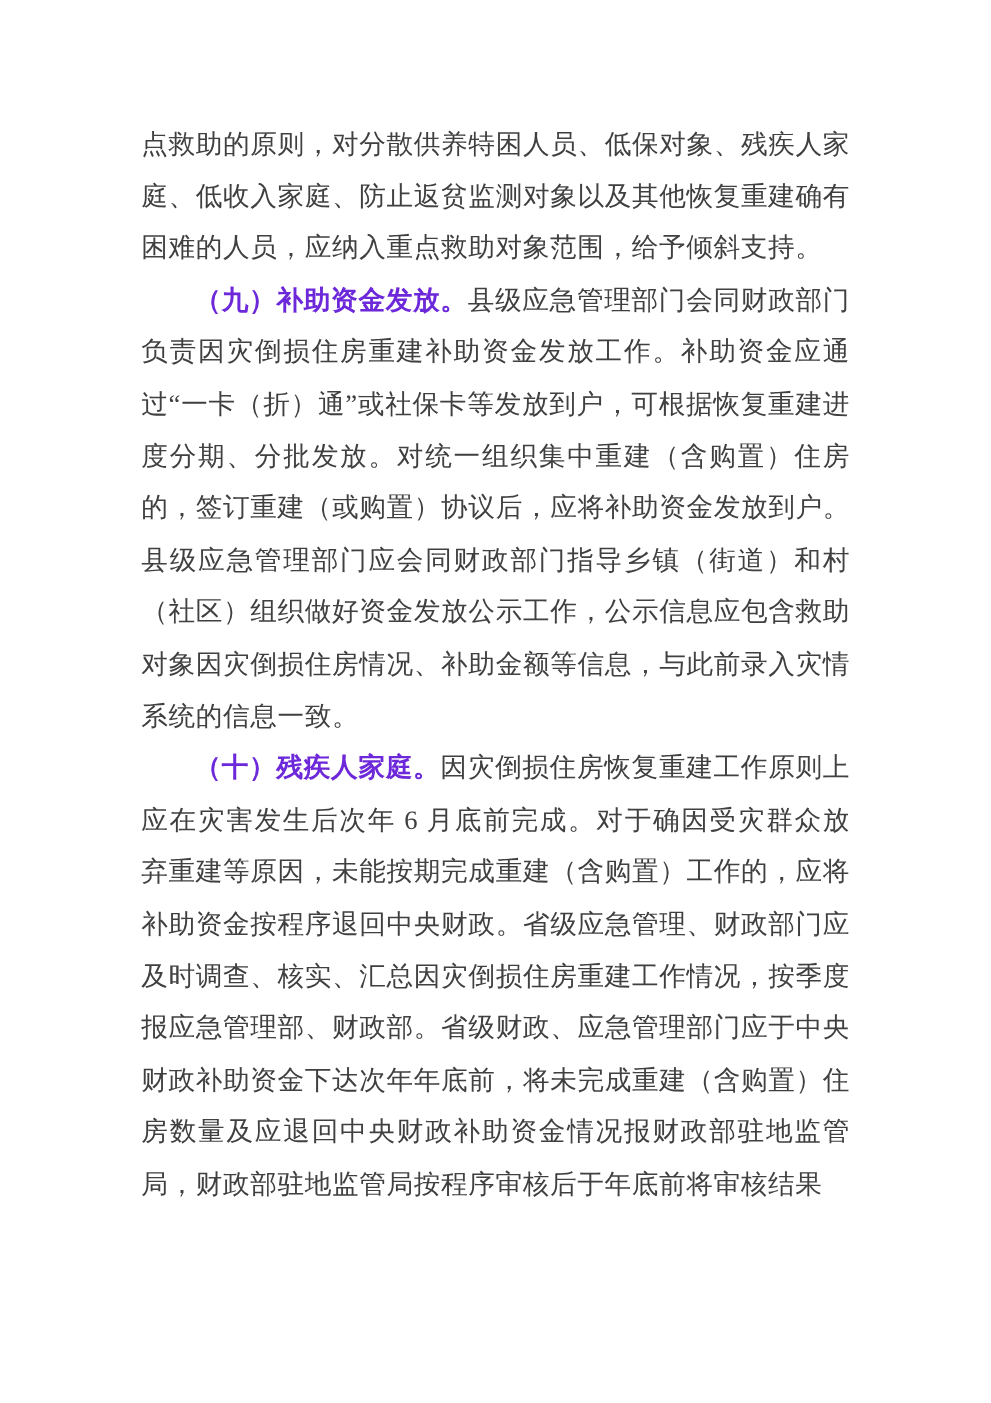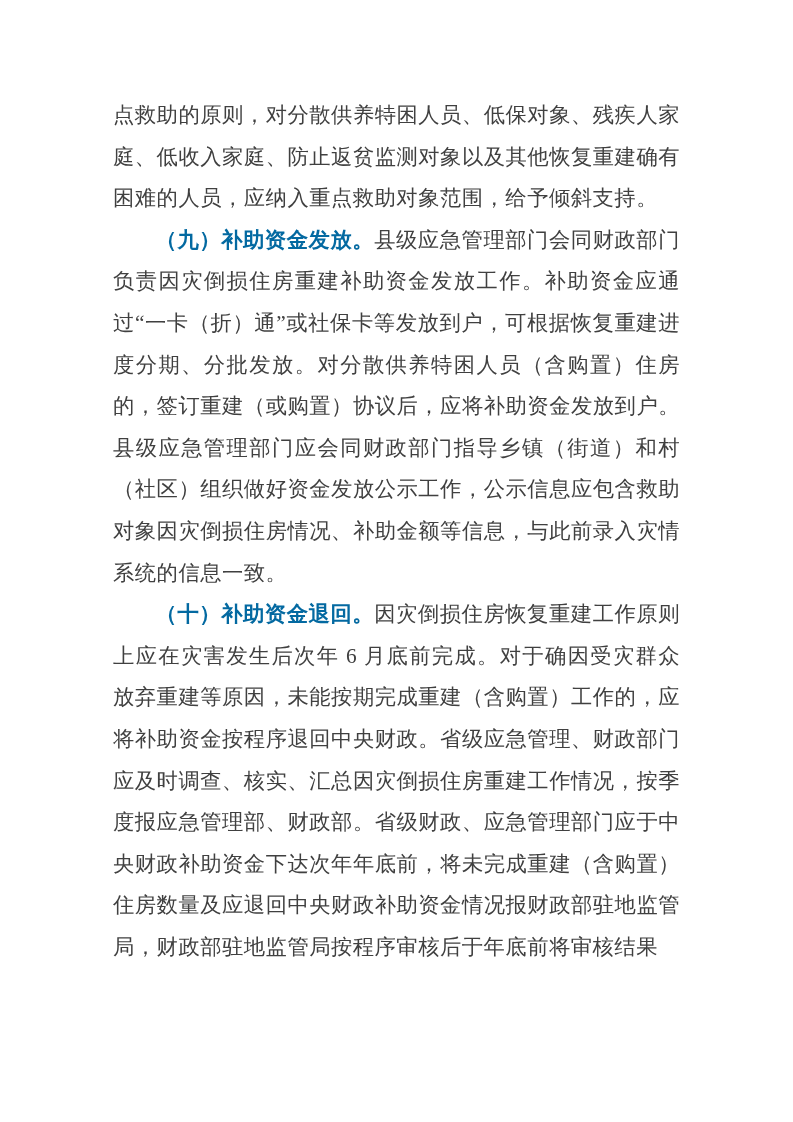--- a/index.html
+++ b/index.html
@@ -32,25 +32,25 @@
     padding: 0;
   }
   .para.indent {
     text-indent: 2em;
   }
   .run {
     font-weight: 400;
   }
   .run-bold {
     font-weight: 700;
-    color: #0369a1;
+    color: #6d28d9;
   }
 </style>
 </head>
 <body>
 
 <div class="page">
   <div class="content" id="paragraphs-container">
       <p class="para"><span class="run">点救助的原则，对分散供养特困人员、低保对象、残疾人家庭、低收入家庭、防止返贫监测对象以及其他恢复重建确有困难的人员，应纳入重点救助对象范围，给予倾斜支持。</span></p>
-      <p class="para indent"><span class="run run-bold">（九）补助资金发放。</span><span class="run">县级应急管理部门会同财政部门负责因灾倒损住房重建补助资金发放工作。补助资金应通过“一卡（折）通”或社保卡等发放到户，可根据恢复重建进度分期、分批发放。对分散供养特困人员（含购置）住房的，签订重建（或购置）协议后，应将补助资金发放到户。县级应急管理部门应会同财政部门指导乡镇（街道）和村（社区）组织做好资金发放公示工作，公示信息应包含救助对象因灾倒损住房情况、补助金额等信息，与此前录入灾情系统的信息一致。</span></p>
-      <p class="para indent"><span class="run run-bold">（十）补助资金退回。</span><span class="run">因灾倒损住房恢复重建工作原则上应在灾害发生后次年 6 月底前完成。对于确因受灾群众放弃重建等原因，未能按期完成重建（含购置）工作的，应将补助资金按程序退回中央财政。省级应急管理、财政部门应及时调查、核实、汇总因灾倒损住房重建工作情况，按季度报应急管理部、财政部。省级财政、应急管理部门应于中央财政补助资金下达次年年底前，将未完成重建（含购置）住房数量及应退回中央财政补助资金情况报财政部驻地监管局，财政部驻地监管局按程序审核后于年底前将审核结果</span></p>
+      <p class="para indent"><span class="run run-bold">（九）补助资金发放。</span><span class="run">县级应急管理部门会同财政部门负责因灾倒损住房重建补助资金发放工作。补助资金应通过“一卡（折）通”或社保卡等发放到户，可根据恢复重建进度分期、分批发放。对统一组织集中重建（含购置）住房的，签订重建（或购置）协议后，应将补助资金发放到户。县级应急管理部门应会同财政部门指导乡镇（街道）和村（社区）组织做好资金发放公示工作，公示信息应包含救助对象因灾倒损住房情况、补助金额等信息，与此前录入灾情系统的信息一致。</span></p>
+      <p class="para indent"><span class="run run-bold">（十）残疾人家庭。</span><span class="run">因灾倒损住房恢复重建工作原则上应在灾害发生后次年 6 月底前完成。对于确因受灾群众放弃重建等原因，未能按期完成重建（含购置）工作的，应将补助资金按程序退回中央财政。省级应急管理、财政部门应及时调查、核实、汇总因灾倒损住房重建工作情况，按季度报应急管理部、财政部。省级财政、应急管理部门应于中央财政补助资金下达次年年底前，将未完成重建（含购置）住房数量及应退回中央财政补助资金情况报财政部驻地监管局，财政部驻地监管局按程序审核后于年底前将审核结果</span></p>
     </div>
 </div>
 
 </body></html>

